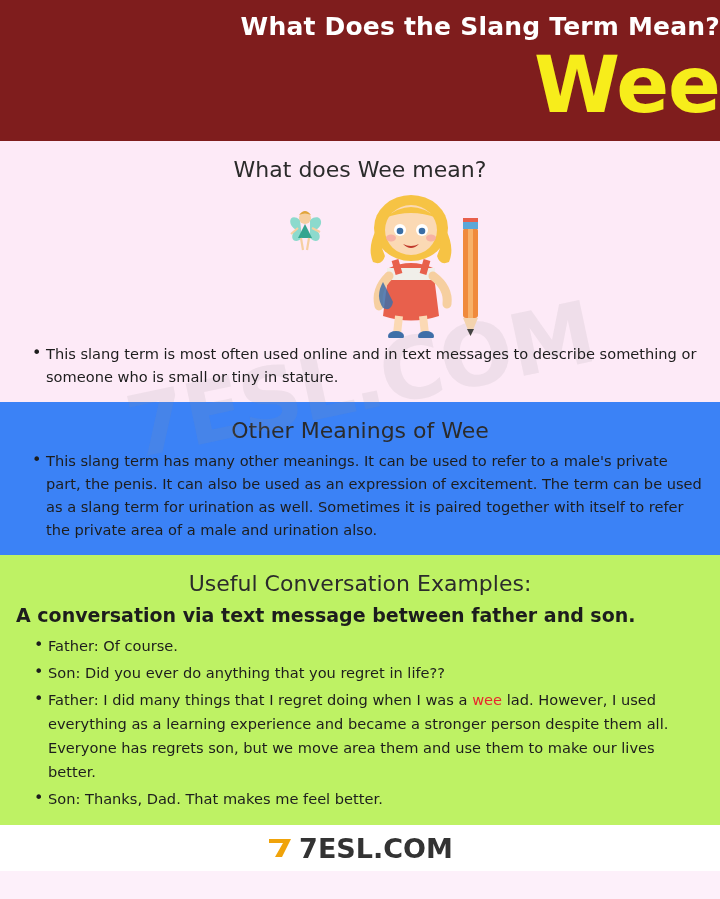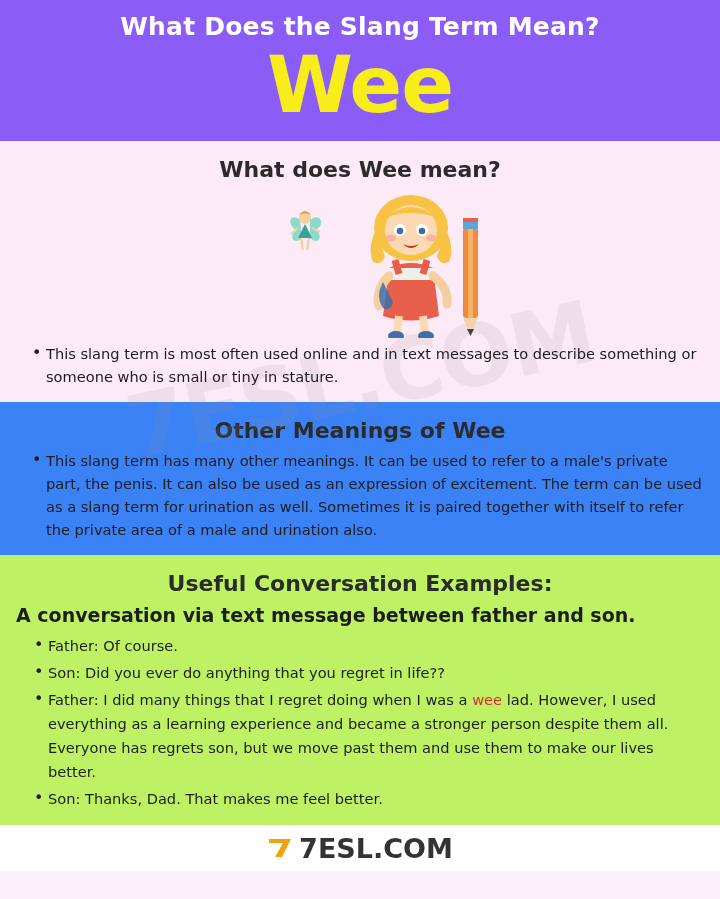--- a/index.html
+++ b/index.html
@@ -16,23 +16,23 @@
   .page {
     position: relative;
     width: 720px;
     height: 899px;
     background: #fdf0fa;
     overflow: hidden;
   }
 
   
   .header {
-    background: #8b5cf6;
+    background: #7f1d1d;
     padding: 8px 0 14px 0;
-    text-align: center;
+    text-align: right;
   }
   .header-title {
     color: #ffffff;
     font-family: "DejaVu Sans", sans-serif;
     font-weight: bold;
     font-size: 25px;
     letter-spacing: 0.2px;
     margin: 4px 0 0 0;
   }
   .header-word {
@@ -49,21 +49,21 @@
   .section {
     padding: 6px 14px 10px 14px;
   }
   .sec-pink { background: #fdeaf7; }
   .sec-green { background: #3b82f6; }
   .sec-lightpink { background: #bef264; }
 
   .sec-title {
     text-align: center;
     font-family: "DejaVu Sans", sans-serif;
-    font-weight: bold;
+    font-weight: normal;
     font-size: 22px;
     color: #2b2b2b;
     margin: 10px 0 6px 0;
   }
 
   .art {
     height: 150px;
     position: relative;
     margin: 2px 0 4px 0;
   }
@@ -247,21 +247,21 @@
     <div class="sec-title">Useful Conversation Examples:</div>
     <div class="lead">A conversation via text message between father and son.</div>
     <ul class="convo">
       <li>
         <span>Father: Of course.</span>
       </li>
       <li>
         <span>Son: Did you ever do anything that you regret in life??</span>
       </li>
       <li>
-        <span>Father: I did many things that I regret doing when I was a </span><span class="hl">wee</span><span> lad. However, I used everything as a learning experience and became a stronger person despite them all. Everyone has regrets son, but we move past them and use them to make our lives better.</span>
+        <span>Father: I did many things that I regret doing when I was a </span><span class="hl">wee</span><span> lad. However, I used everything as a learning experience and became a stronger person despite them all. Everyone has regrets son, but we move area them and use them to make our lives better.</span>
       </li>
       <li>
         <span>Son: Thanks, Dad. That makes me feel better.</span>
       </li>
     </ul>
   </div>
 
   <div class="footer">
     <div class="logo-mark">
       <svg width="26" height="26" viewBox="0 0 26 26">

